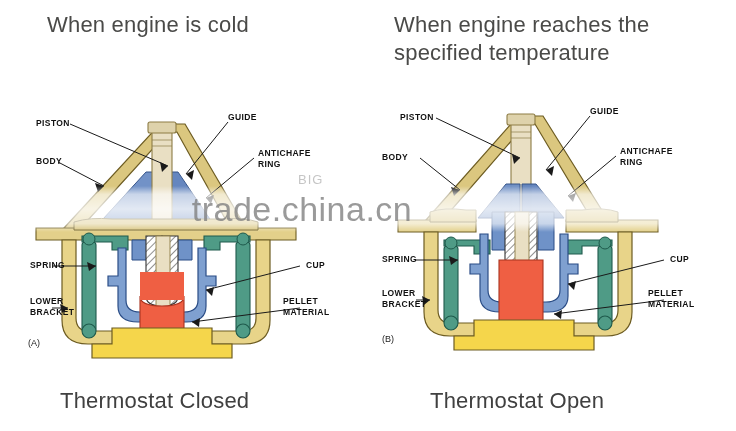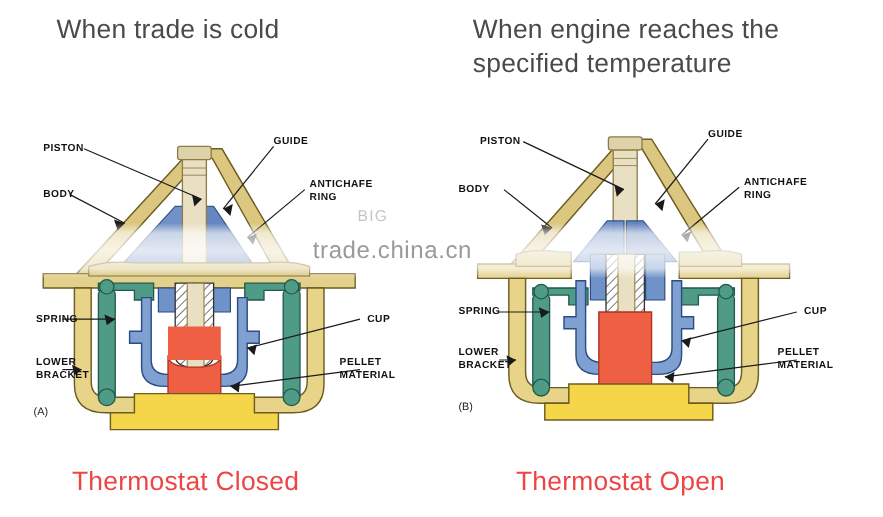--- a/index.html
+++ b/index.html
@@ -22,21 +22,21 @@
     line-height:1.28;
     text-align:left;
   }
   #title-left{left:47px;top:11px;width:320px;}
   #title-right{left:378px;top:11px;width:350px;margin-left:16px;}
 
   
   .caption{
     position:absolute;
     font-size:22px;
-    color:#ef4444;
+    color:#404040;
     font-weight:400;
     letter-spacing:.2px;
   }
   #caption-left{left:60px;top:388px;}
   #caption-right{left:430px;top:388px;text-align:right;}
 
   
   .panel{position:absolute;top:100px;width:368px;height:270px;}
   #panel-a{left:0;}
   #panel-b{left:368px;}
@@ -74,42 +74,41 @@
       rgba(255,255,255,0) 0%,
       rgba(255,255,255,.62) 18%,
       rgba(255,255,255,.80) 50%,
       rgba(255,255,255,.62) 82%,
       rgba(255,255,255,0) 100%);
   }
   .wm-text{
     position:absolute;
     left:0;top:0;width:604px;height:46px;
     display:flex;align-items:center;justify-content:center;
-    font-size:20px;
+    font-size:34px;
     color:rgba(125,125,125,.78);
     letter-spacing:.5px;
     font-family:"Liberation Sans", sans-serif;
-    padding-left:25px;
   }
   .wm-ghost{
     position:absolute;
     left:298px;top:-14px;
     font-size:13px;
     color:rgba(150,150,150,.55);
     letter-spacing:1px;
     font-family:"Liberation Sans", sans-serif;
   }
   svg{display:block;}
 </style>
 </head>
 <body>
 
 <div class="page">
 
-  <div class="title" id="title-left">When trade is cold</div>
+  <div class="title" id="title-left">When engine is cold</div>
 
   <div class="title" id="title-right">When engine reaches the specified temperature</div>
 
   <div class="panel" id="panel-a">
 
     <svg width="368" height="270" viewBox="0 0 368 270">
       <defs>
         <pattern id="hatchA" width="5" height="5" patternTransform="rotate(45)" patternUnits="userSpaceOnUse">
           <rect width="5" height="5" fill="#ffffff"></rect>
           <line x1="0" y1="0" x2="0" y2="5" stroke="#333" stroke-width="1.1"></line>

